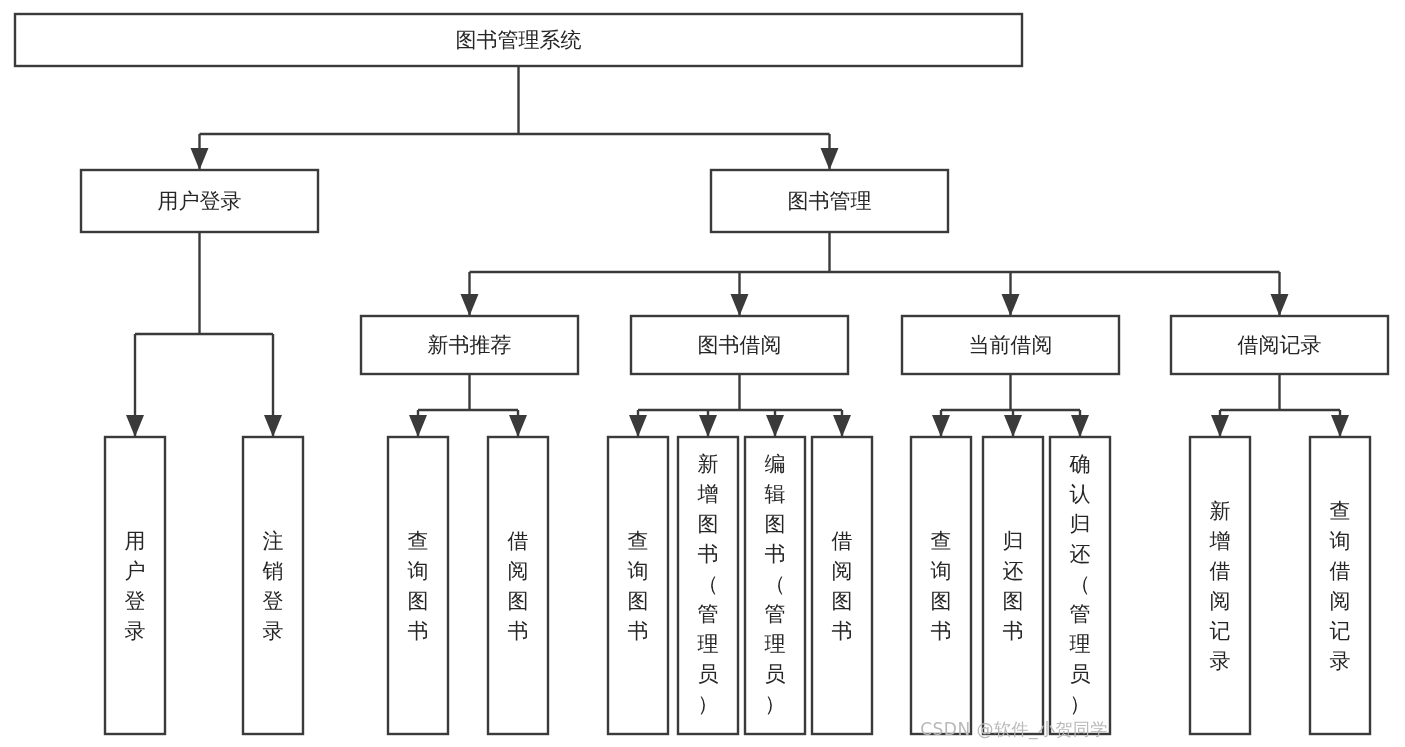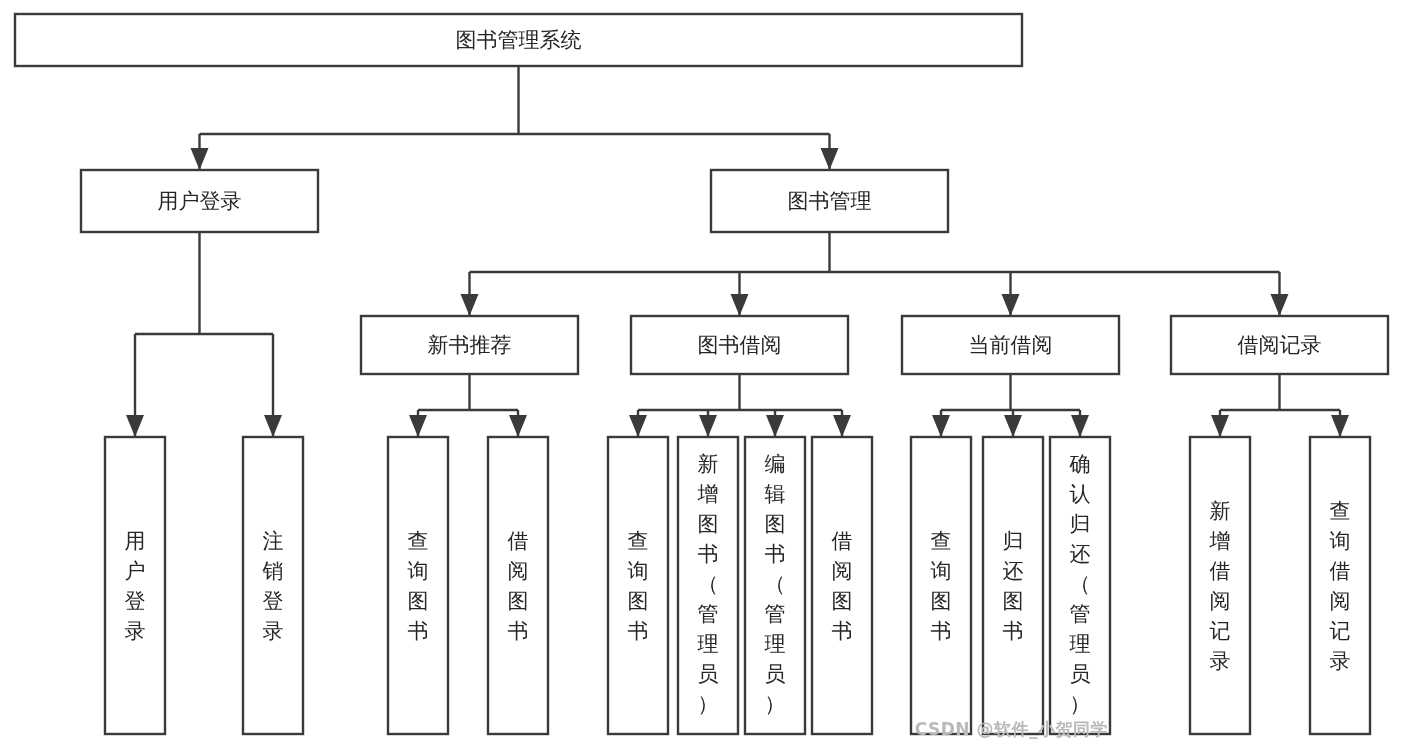--- a/index.html
+++ b/index.html
@@ -57,21 +57,20 @@
   .watermark {
     position: absolute;
     right: 8px;
     bottom: 6px;
     font-family: "DejaVu Sans", "Liberation Sans", sans-serif;
     font-size: 17px;
     color: #b9b9b9;
     letter-spacing: 0.5px;
     white-space: nowrap;
     pointer-events: none;
-    font-weight: bold;
   }
 </style>
 </head>
 <body>
 
 <div id="diagram-root">
 
   <svg id="tree-svg" viewBox="0 0 1405 747">
     <g id="edges-layer">
         <line x1="518.5" y1="66" x2="518.5" y2="134" class="edge-line"></line>

